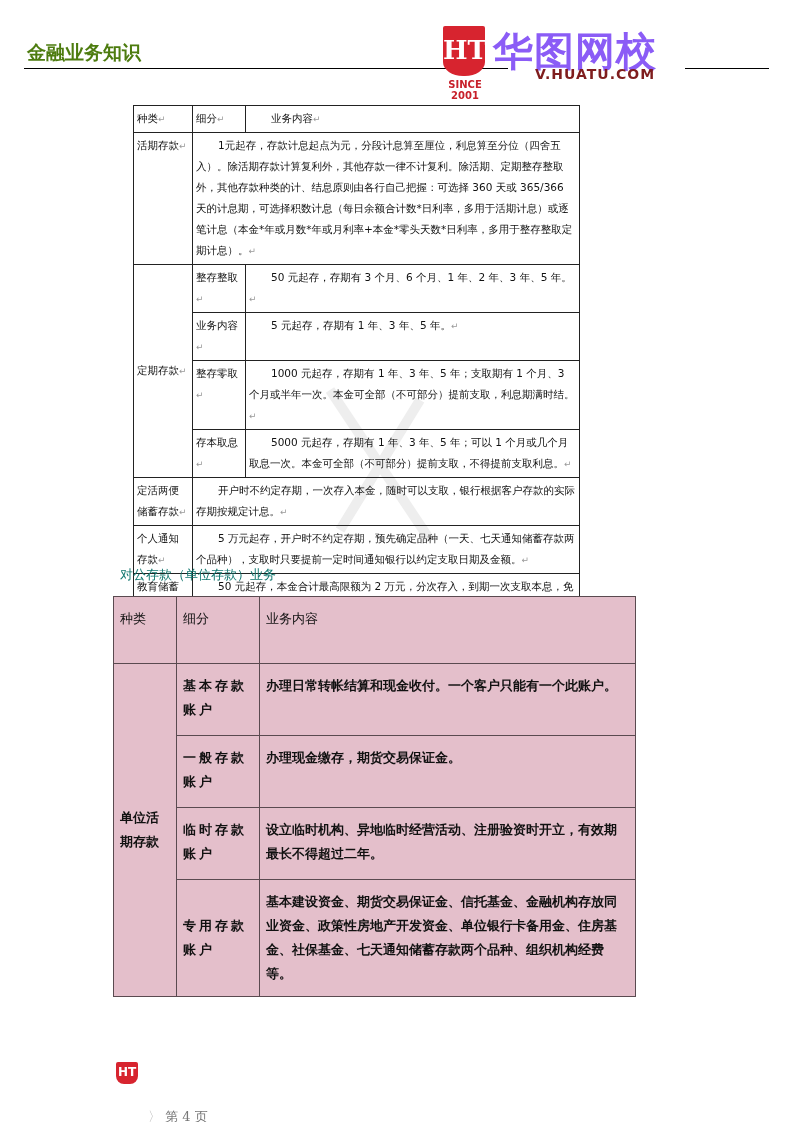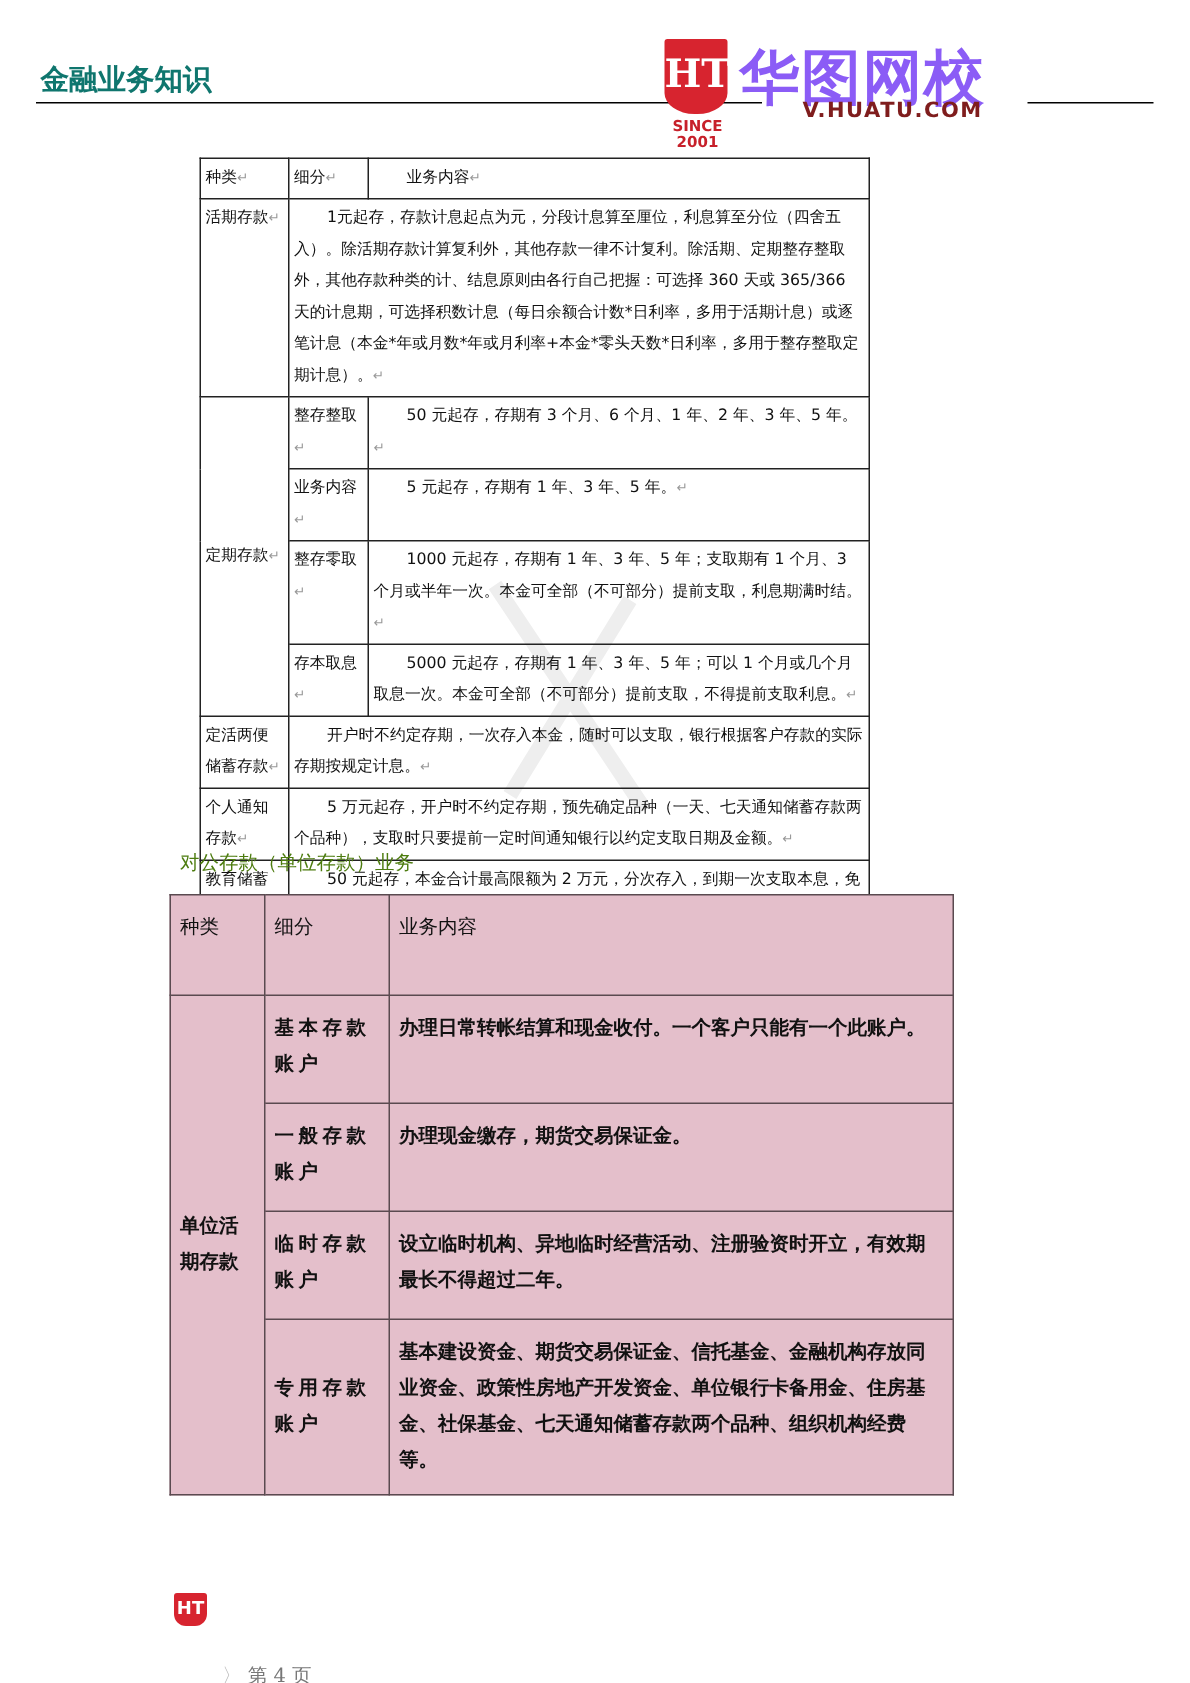--- a/index.html
+++ b/index.html
@@ -1,38 +1,38 @@
 <!DOCTYPE html>
 <html><head>
 <meta charset="utf-8">
 <style>
   html, body { margin: 0; padding: 0; background: #ffffff; }
   body { width: 793px; height: 1122px; position: relative; overflow: hidden;
          font-family: "DejaVu Sans", sans-serif; color: #111; }
-  .header-title { position: absolute; left: 27px; top: 40px; font-size: 19px; font-weight: bold; letter-spacing: 0px; color: #0f766e; }
+  .header-title { position: absolute; left: 27px; top: 40px; font-size: 19px; font-weight: bold; letter-spacing: 0px; color: #4d7c0f; }
   .header-rule { position: absolute; left: 24px; top: 68px; width: 484px; height: 1px; background: #000; }
   .header-rule2 { position: absolute; left: 685px; top: 68px; width: 84px; height: 1px; background: #000; }
   .logo-wrap { position: absolute; left: 443px; top: 26px; width: 260px; height: 62px; }
   .logo-shield { position: absolute; left: 0; top: 0; width: 42px; height: 50px; background: #d7242f;
                  border-radius: 2px 2px 20px 20px / 2px 2px 14px 14px; color: #fff; font-weight: bold;
                  font-size: 26px; text-align: center; line-height: 48px; font-family: "DejaVu Serif", serif; }
   .logo-since { position: absolute; left: 0; top: 53px; width: 44px; font-size: 10px; color: #c7202a; font-weight: bold; text-align: center; }
   .logo-cn { position: absolute; left: 50px; top: -2px; font-size: 40px; font-weight: bold; color: #8b5cf6; letter-spacing: 1px; }
   .logo-url { position: absolute; left: 92px; top: 40px; font-size: 14px; font-weight: bold; color: #7f1d1d; letter-spacing: 1px; }
 
   
   table.t1 { position: absolute; left: 133px; top: 105px; width: 447px; border-collapse: collapse;
              font-family: "DejaVu Sans", sans-serif; font-size: 10.5px; color: #111; padding-left: 28px; }
   table.t1 td { border: 1px solid #222; padding: 2px 3px; vertical-align: top; line-height: 21px; }
   table.t1 td.kind { width: 52px; }
   table.t1 td.sub { width: 46px; }
   .indent { display: inline-block; width: 22px; }
   .para-mark { color: #999; font-size: 9px; }
 
-  .section-title { position: absolute; left: 120px; top: 566px; font-size: 13px; font-family: "DejaVu Serif", serif; color: #4d7c0f; }
+  .section-title { position: absolute; left: 120px; top: 566px; font-size: 13px; font-family: "DejaVu Serif", serif; color: #0f766e; }
 
   
   table.t2 { position: absolute; left: 113px; top: 596px; width: 523px; border-collapse: collapse;
              background: #e4bfcb; font-family: "DejaVu Serif", serif; font-size: 13px; color: #111; }
   table.t2 td { border: 1px solid #5a4a50; padding: 10px 6px; vertical-align: top; line-height: 24px; }
   table.t2 td.kind { width: 50px; vertical-align: middle; font-weight: bold; }
   table.t2 td.sub { width: 70px; font-weight: bold; letter-spacing: 3px; }
   table.t2 td.content { font-weight: bold; }
   table.t2 tr.head td { font-weight: normal; height: 46px; letter-spacing: 0; }
   table.t2 tr.head td.sub { font-weight: normal; letter-spacing: 0; }

